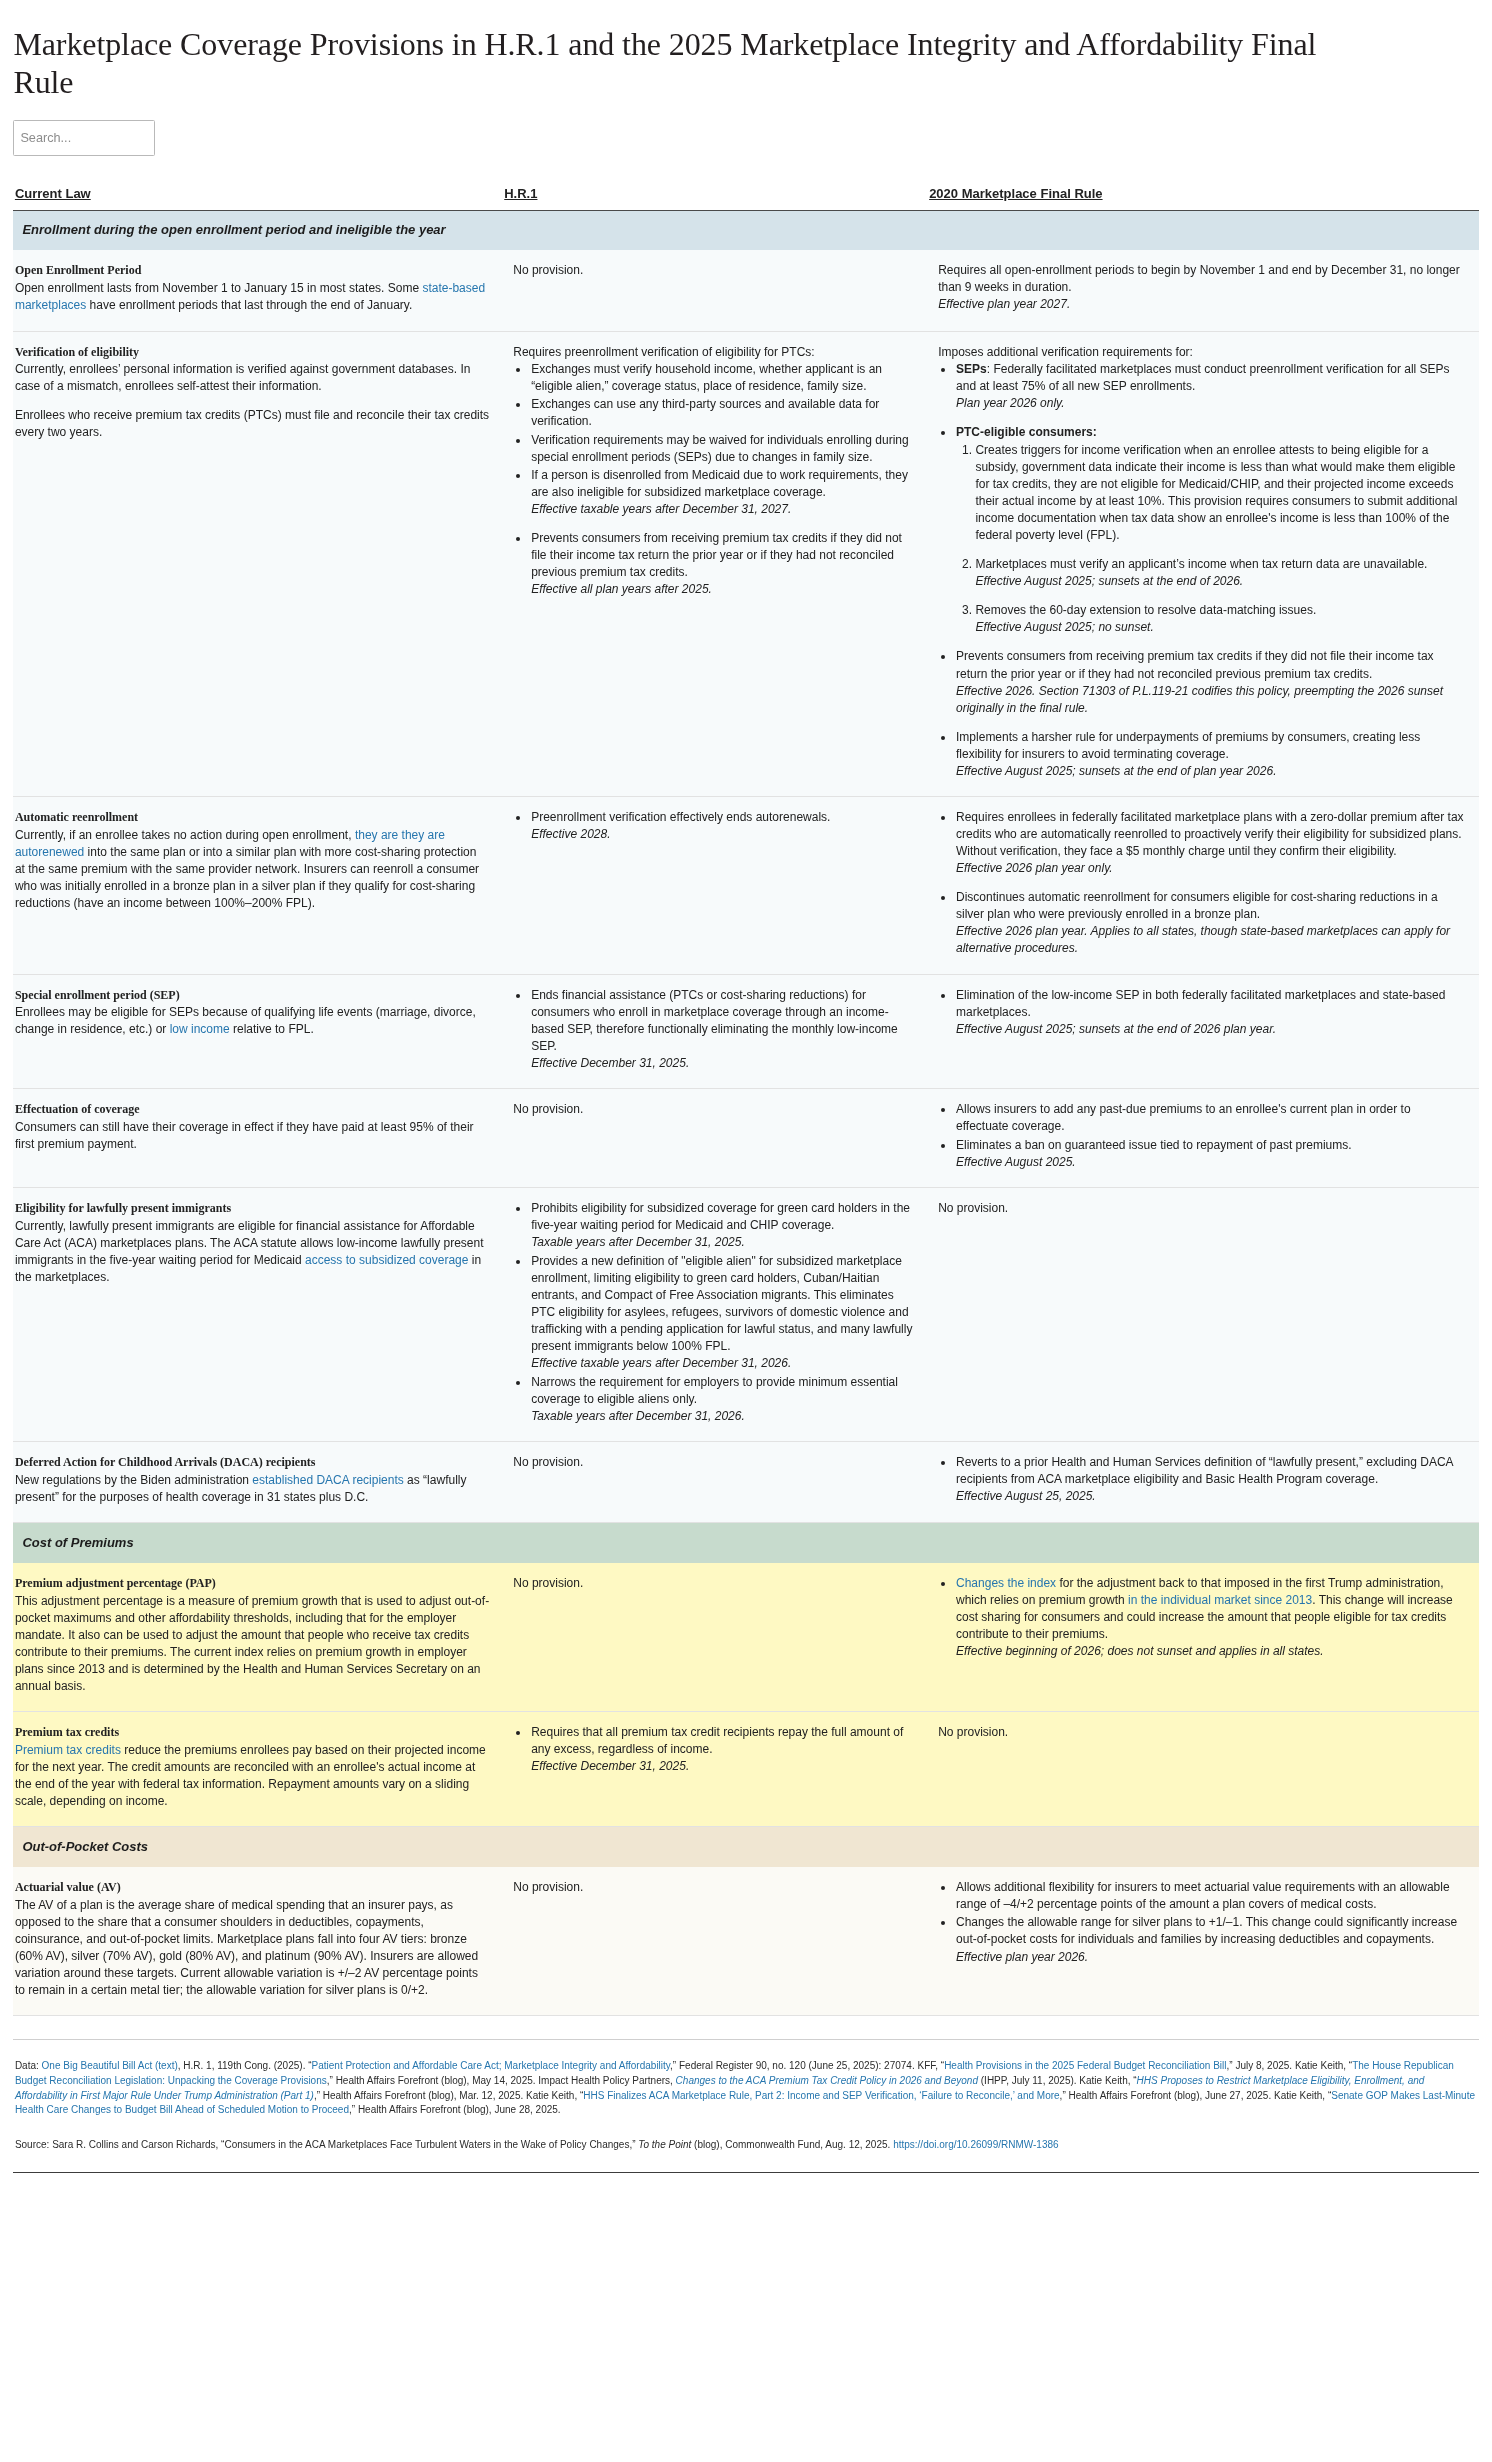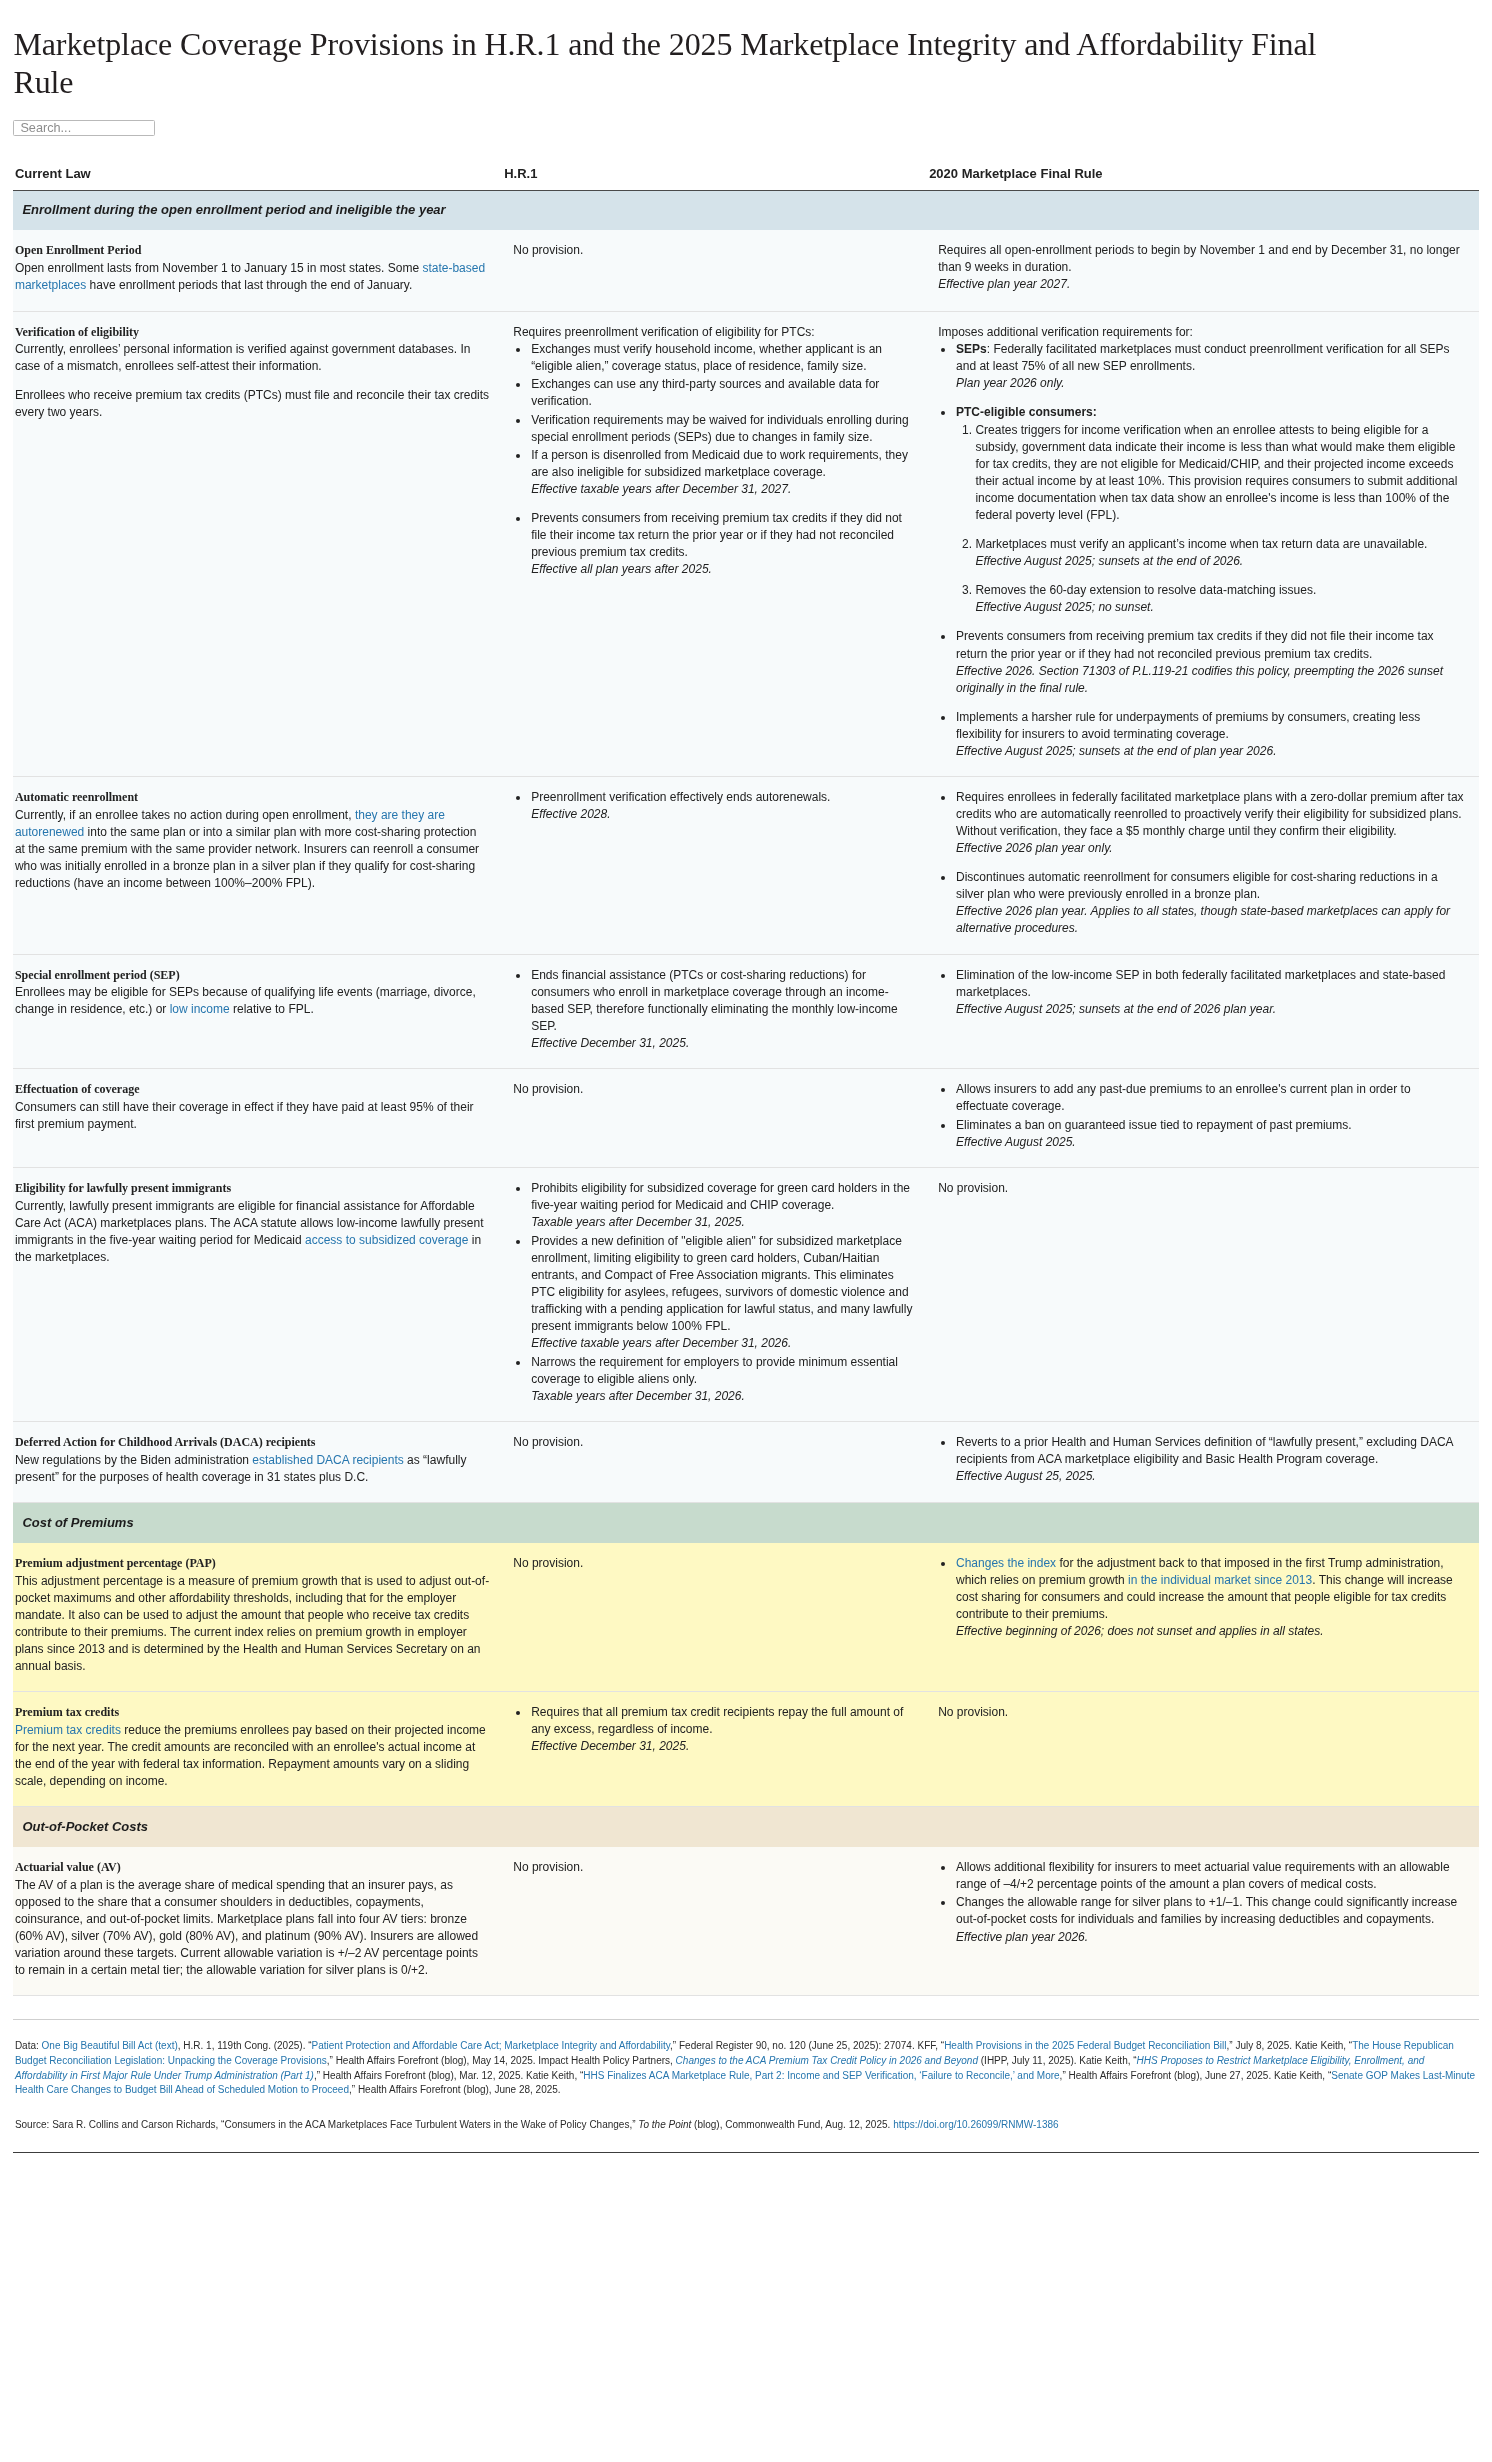--- a/index.html
+++ b/index.html
@@ -20,21 +20,21 @@
     font-weight: 400;
     color: #231f20;
     letter-spacing: -0.1px;
     margin: 0 0 13.4px 0;
     max-width: 1313px;
   }
 
   .search-wrap { margin: 18px 0 30px 0; }
   .search-input {
     width: 142px;
-    height: 16px;
+    height: 36px;
     font-family: "Liberation Sans", sans-serif;
     font-size: 12.7px;
     color: #333;
     padding: 1.5px 6px;
     border: 0.7px solid #b9b9b9;
     background: #fff;
     border-radius: 1.5px;
   }
   .search-input::placeholder { color:#8d8d8d; }
 
@@ -44,20 +44,21 @@
   table.matrix col.c3 { width: 37.5%; }
 
   thead th {
     text-align: left;
     font-size: 13px;
     font-weight: bold;
     color: #222;
     padding: 0 13.4px 9px 0;
     border-bottom: 1.5px solid #4a4a4a;
     vertical-align: bottom;
+    text-decoration: underline;
   }
   thead th:first-child { padding-left: 1.5px; }
 
   tr.section-row td {
     padding: 10.4px 12px 12px 9px;
     font-style: italic;
     font-weight: bold;
     font-size: 13px;
     color: #1d1d1d;
     line-height: 1.32;

